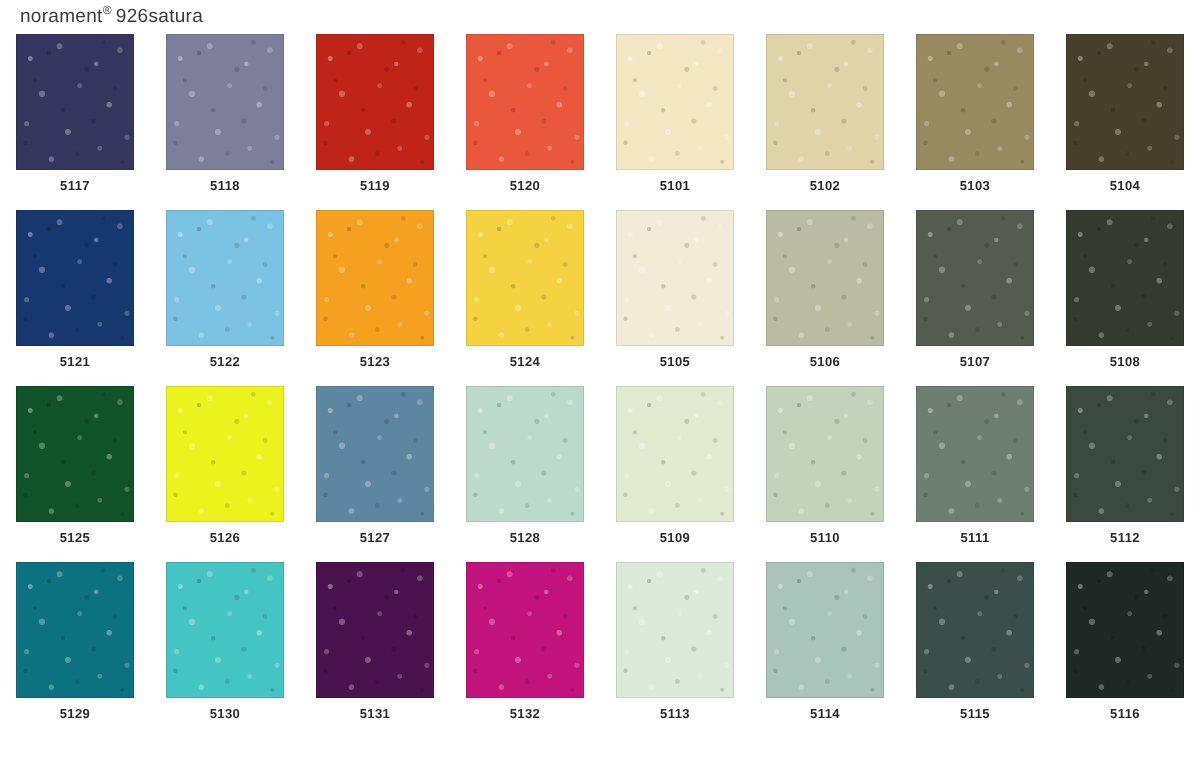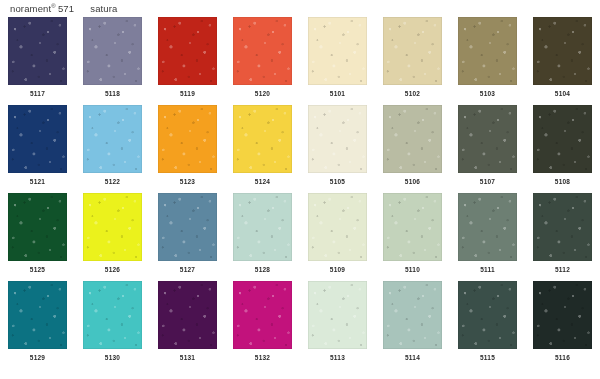--- a/index.html
+++ b/index.html
@@ -34,21 +34,21 @@
     white-space: nowrap;
     line-height: 13px;
   }
   .brand .brand-name { font-style: normal; text-align: right; }
   .brand .brand-sup {
     font-size: 6px;
     vertical-align: super;
     line-height: 0;
   }
   .brand .brand-code { margin-left: 2px; }
-  .brand .brand-series { margin-left: 16px; text-align: center; }
+  .brand .brand-series { margin-left: 0; text-align: center; }
 
   
   .grid {
     position: absolute;
     left: 0;
     top: 17px;
     width: 600px;
   }
   .grid-row {
     display: flex;
@@ -118,21 +118,21 @@
     color: #2a2a2a;
     line-height: 9px;
   }
 </style>
 </head>
 <body>
 
 <div id="page">
 
   <div class="brand">
-    <span class="brand-name">norament</span><span class="brand-sup">®</span><span class="brand-code">571</span><span class="brand-series">satura</span>
+    <span class="brand-name">norament</span><span class="brand-sup">®</span><span class="brand-code">926</span><span class="brand-series">satura</span>
   </div>
 
   <div class="grid" id="swatch-grid">
       <div class="grid-row">
         <div class="cell">
           <div class="swatch" style="background-color: rgb(54, 53, 94); background-position: 0% 0%;"></div>
           <div class="swatch-label">5117</div>
         </div>
         <div class="cell">
           <div class="swatch" style="background-color: rgb(126, 126, 155); background-position: 37% 11%;"></div>

